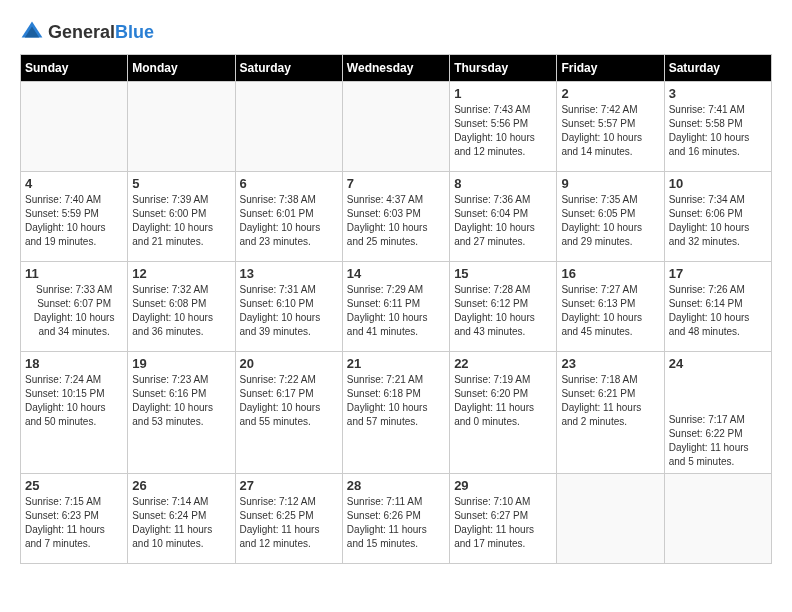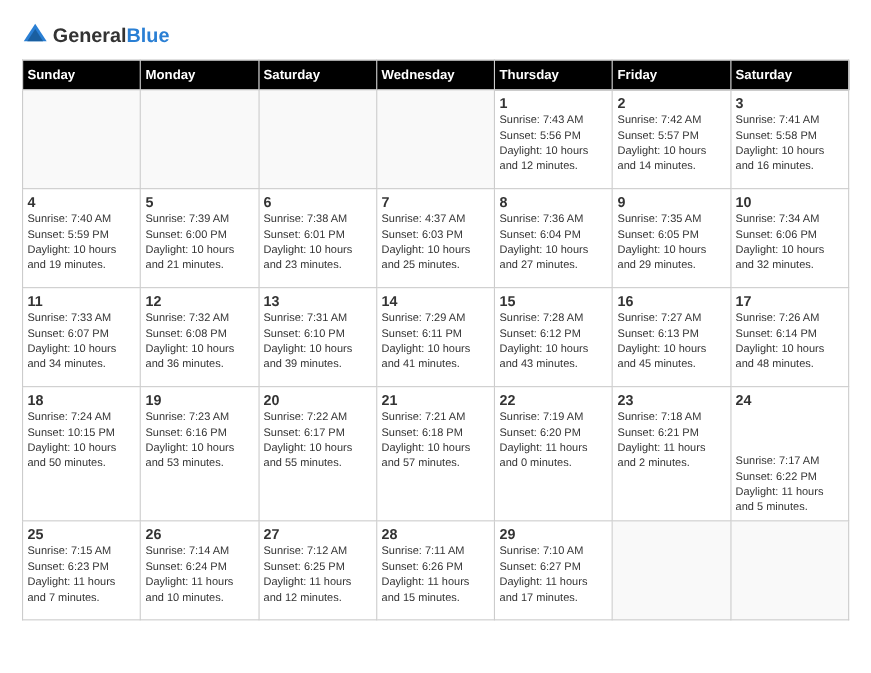--- a/index.html
+++ b/index.html
@@ -186,21 +186,21 @@
           <div class="day-number">10</div>
           <div class="day-info" style="white-space: pre-line;">Sunrise: 7:34 AM
 Sunset: 6:06 PM
 Daylight: 10 hours
 and 32 minutes.</div>
         </td>
       </tr>
       <tr>
         <td>
           <div class="day-number">11</div>
-          <div class="day-info" style="white-space: pre-line;">Sunrise: 7:33 AM
+          <div class="day-info" style="white-space: pre-line; text-align: center;">Sunrise: 7:33 AM
 Sunset: 6:07 PM
 Daylight: 10 hours
 and 34 minutes.</div>
         </td>
         <td>
           <div class="day-number">12</div>
           <div class="day-info" style="white-space: pre-line;">Sunrise: 7:32 AM
 Sunset: 6:08 PM
 Daylight: 10 hours
 and 36 minutes.</div>

